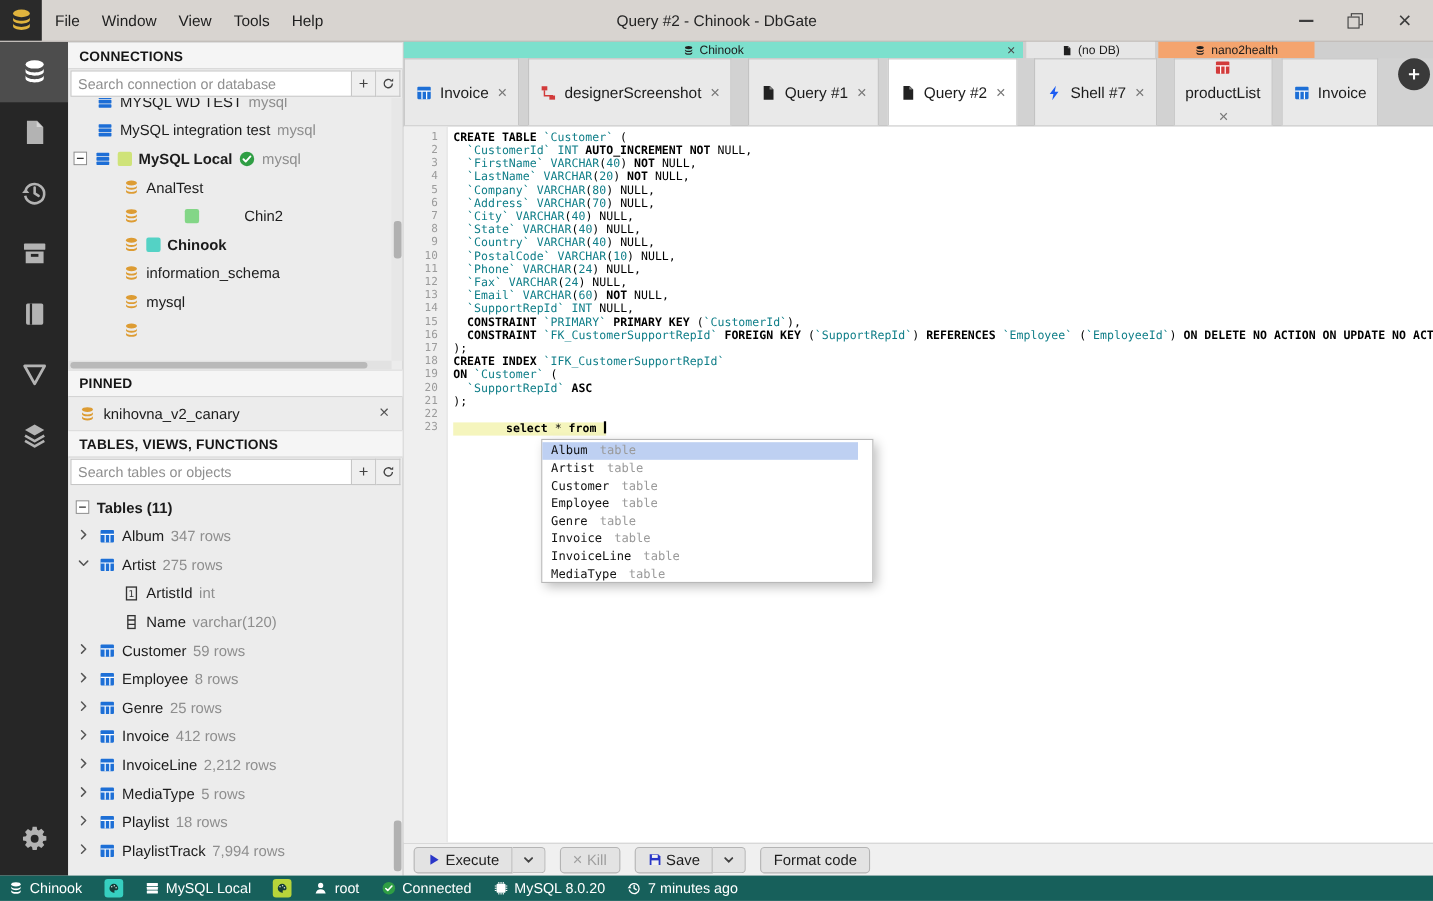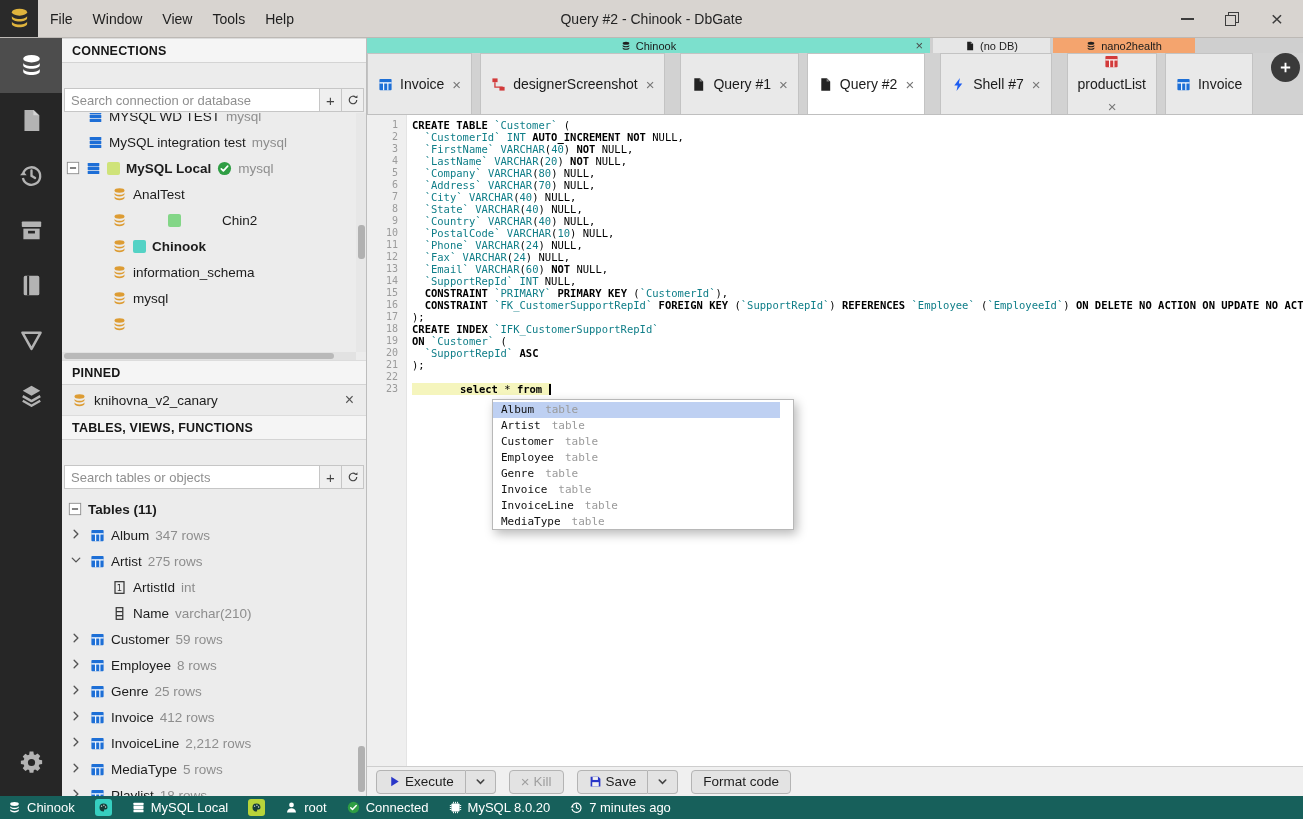--- a/index.html
+++ b/index.html
@@ -32,21 +32,21 @@
   .rail { width:62px; background:#262626; display:flex; flex-direction:column; align-items:stretch; }
   .rail-item { height:55px; display:flex; align-items:center; justify-content:center; color:#b3b3b3; }
   .rail-item.active { background:#4d4d4d; color:#ffffff; }
   .rail-item .ic svg { width:25px; height:25px; }
   .rail-spacer { flex:1; }
 
   
   .sidebar { width:305px; display:flex; flex-direction:column; background:#ececec; border-right:1px solid #bdbdbd; }
   .panel-header { background:#f5f5f5; border-top:1px solid #dcdcdc; border-bottom:1px solid #d4d4d4;
     font-weight:bold; font-size:12.5px; color:#161616; padding:5px 10px 4px; letter-spacing:.2px; flex:0 0 auto; }
-  .search-row { flex:0 0 26px; display:flex; align-items:center; padding:1px 2px;margin-top:24px; }
+  .search-row { flex:0 0 26px; display:flex; align-items:center; padding:1px 2px; }
   .search-input { flex:1; height:24px; border:1px solid #c6c6c6; background:#fff; font-size:13px;
     padding:0 6px; color:#222; font-family:inherit; outline:none; min-width:0; }
   .search-input::placeholder { color:#8f8f8f; }
   .mini-btn { width:22px; height:24px; border:1px solid #c6c6c6; border-left:none; background:#efefef;
     color:#444; display:flex; align-items:center; justify-content:center; font-size:15px; }
   .mini-btn .ic svg { width:12px; height:12px; }
 
   .conn-tree { flex:0 0 247px; position:relative; overflow:hidden; }
   .conn-tree-inner { position:absolute; top:-10px; left:0; right:10px; }
   .trow { height:26px; display:flex; align-items:center; gap:6px; font-size:13.5px; color:#1c1c1c; white-space:nowrap; overflow:hidden; }
@@ -448,21 +448,21 @@
               <span class="dtype">int</span>
             </div>
             <div class="trow colr">
               <span class="ic" style="color: rgb(51, 51, 51);">
                 <svg viewBox="0 0 16 16" fill="none" stroke="currentColor" stroke-width="1.3">
                   <rect x="4.5" y="1.8" width="7" height="12.4"></rect>
                   <path d="M4.5 6h7M4.5 10.2h7"></path>
                 </svg>
               </span>
               <span class="tname">Name</span>
-              <span class="dtype">varchar(210)</span>
+              <span class="dtype">varchar(120)</span>
             </div>
             <div class="trow tbl">
               <span class="chev"><svg viewBox="0 0 16 16" fill="none" stroke="currentColor" stroke-width="1.8" stroke-linecap="round" stroke-linejoin="round">
                   <path d="M5.5 3l5 5-5 5"></path>
                 </svg></span>
               <span class="ic" style="color: rgb(29, 111, 214);">
                 <svg viewBox="0 0 16 16">
                   <rect x="1.5" y="2" width="13" height="12" rx="1" fill="currentColor"></rect>
                   <path d="M1.5 6.2h13M6 6.2V14M10.5 6.2V14" stroke="#fff" stroke-width="1.2" fill="none"></path>
                 </svg>

